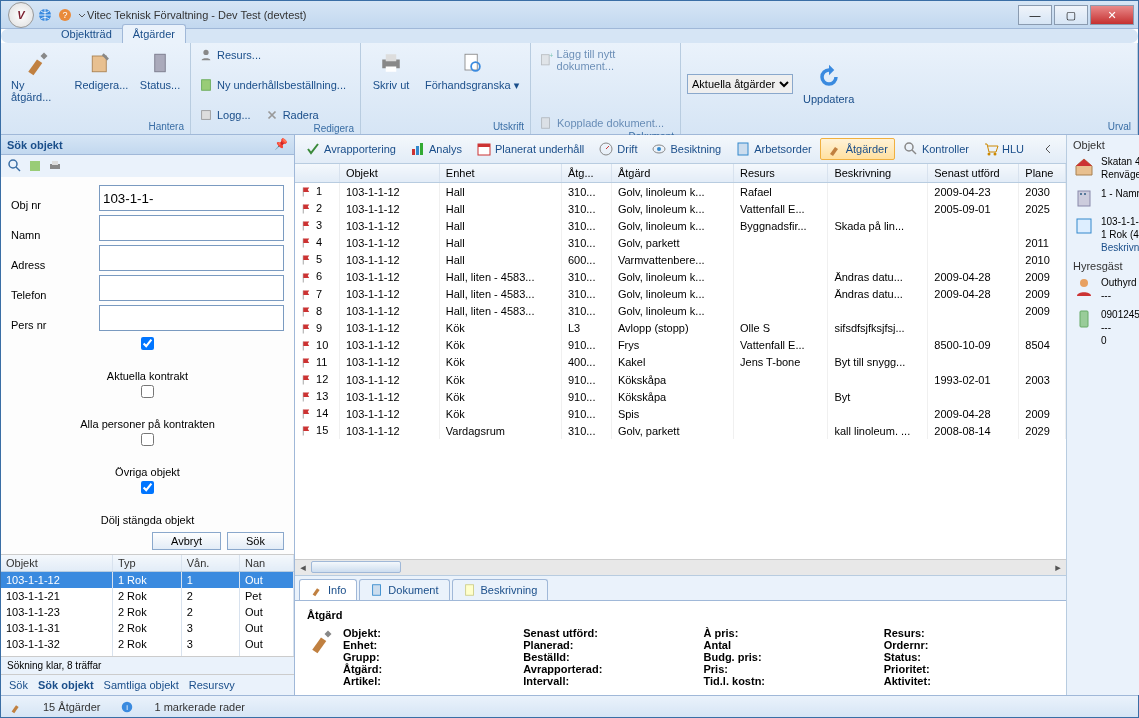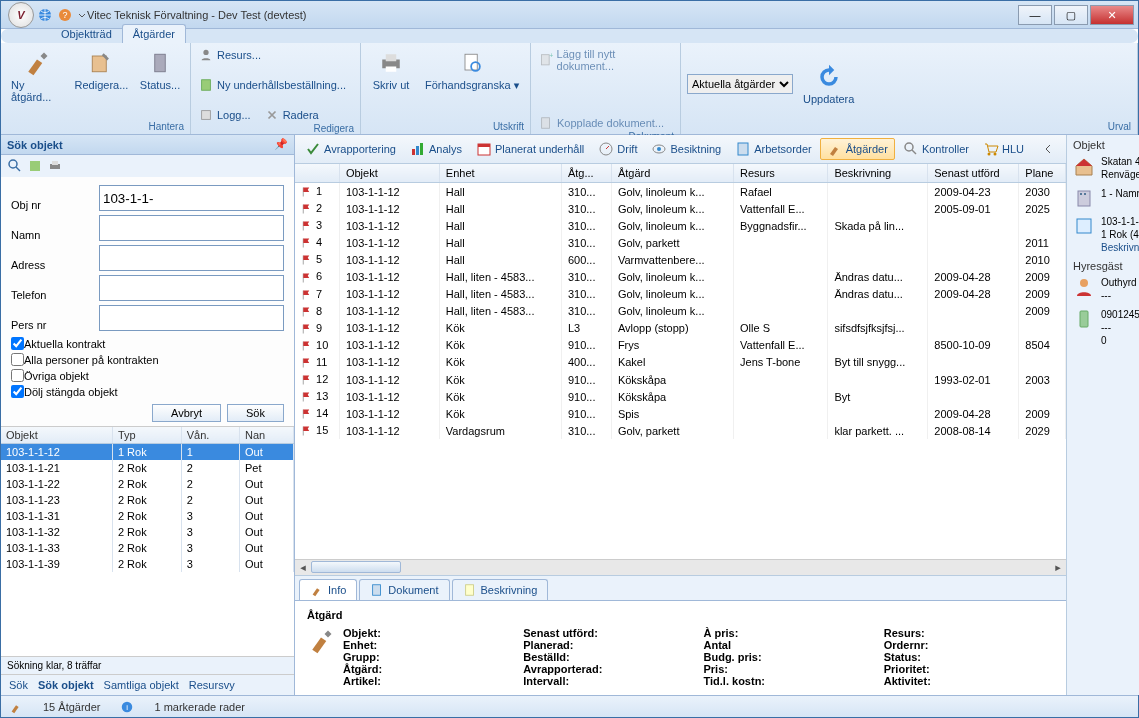--- a/index.html
+++ b/index.html
@@ -30,21 +30,21 @@
 .content { flex: 1; display: flex; min-height: 0; }
 .leftpane { width: 300px; border-right: 1px solid #a0b8d8; display: flex; flex-direction: column; background: #eaf2fb; min-height: 0; }
 .lp-title { background: linear-gradient(#d6e5f5,#c2d8ef); padding: 3px 6px; font-weight: bold; color: #1a4e8a; border-bottom: 1px solid #a0b8d8; display: flex; justify-content: space-between; align-items: center; }
 .lp-toolbar { padding: 3px 6px; display: flex; gap: 4px; }
 .lp-toolbar span { width: 16px; height: 16px; }
 .search-form { padding: 8px 10px 4px; background: #fdfdfd; border-bottom: 1px solid #ccc; }
 .sf-row { display: flex; align-items: flex-end; margin-bottom: 4px; gap: 6px; }
 .sf-row label { width: 54px; }
 .sf-row input[type=text] { flex: 1; border: 1px solid #7a9ac0; height: 18px; padding: 12px 3px; margin-left: 28px; }
 .sf-opts { margin: 6px 0; }
-.sf-opts label { display: flex; align-items: center; gap: 0; margin-bottom: 3px; }
+.sf-opts label { display: flex; align-items: center; gap: 20px; margin-bottom: 3px; flex-direction: column; }
 .sf-btns { display: flex; gap: 6px; justify-content: flex-end; }
 .sf-btns button { padding: 2px 18px; border: 1px solid #8aa8cc; background: linear-gradient(#fefefe,#e2ecf7); cursor: pointer; font-size: 11px; }
 .results { flex: 1; overflow: auto; background: #fff; }
 .results table { border-collapse: collapse; width: 100%; }
 .results th, .results td { border-right: 1px solid #d8e2ee; padding: 2px 5px; text-align: left; white-space: nowrap; }
 .results th { background: linear-gradient(#f4f8fc,#e2ecf7); color: #333; font-weight: normal; border-bottom: 1px solid #b8cce0; position: sticky; top:0; }
 .results tr.sel td { background: #3a8adf; color: #fff; }
 .lp-status { padding: 3px 6px; border-top: 1px solid #ccc; background: #eaf2fb; font-size: 10px; }
 .lp-bottomtabs { padding: 4px 8px; background: #eaf2fb; border-top: 1px solid #ccc; display: flex; gap: 10px; font-size: 11px; }
 .lp-bottomtabs span { color: #1a4e8a; cursor: pointer; }
@@ -350,26 +350,20 @@
                 <td>1</td>
                 <td>Out</td>
               </tr>
               <tr>
                 <td>103-1-1-21</td>
                 <td>2 Rok</td>
                 <td>2</td>
                 <td>Pet</td>
               </tr>
               <tr>
-                <td>103-1-1-22</td>
-                <td>2 Rok</td>
-                <td>2</td>
-                <td>Out</td>
-              </tr>
-              <tr>
                 <td>103-1-1-23</td>
                 <td>2 Rok</td>
                 <td>2</td>
                 <td>Out</td>
               </tr>
               <tr>
                 <td>103-1-1-31</td>
                 <td>2 Rok</td>
                 <td>3</td>
                 <td>Out</td>
@@ -723,21 +717,21 @@
                 <tr>
                   <td><span style="display:inline-block;vertical-align:middle"><svg width="12" height="12" viewBox="0 0 16 16">
                         <path d="M3 2v12" stroke="#888"></path>
                         <path d="M3 2h8l-2 3 2 3H3z" fill="#c33"></path>
                       </svg></span> 15</td>
                   <td>103-1-1-12</td>
                   <td>Vardagsrum</td>
                   <td>310...</td>
                   <td>Golv, parkett</td>
                   <td></td>
-                  <td>klar parkett. ...</td>
+                  <td>kall linoleum. ...</td>
                   <td>2008-08-14</td>
                   <td>2029</td>
                 </tr>
               </tbody>
           </table>
         </div>
         <div class="hscroll">
           <div class="arr l">◂</div>
           <div class="thumb"></div>
           <div class="arr r">▸</div>

